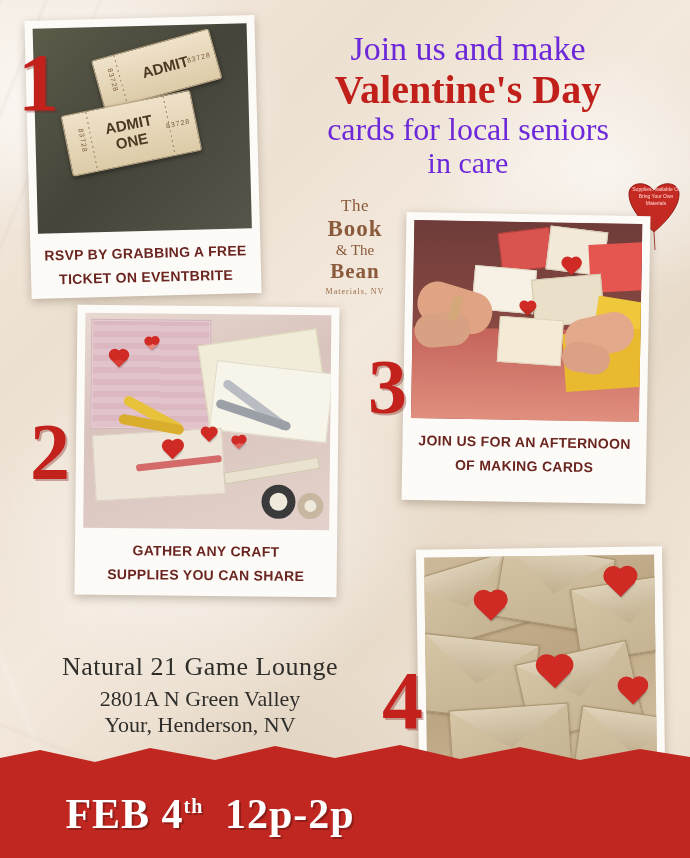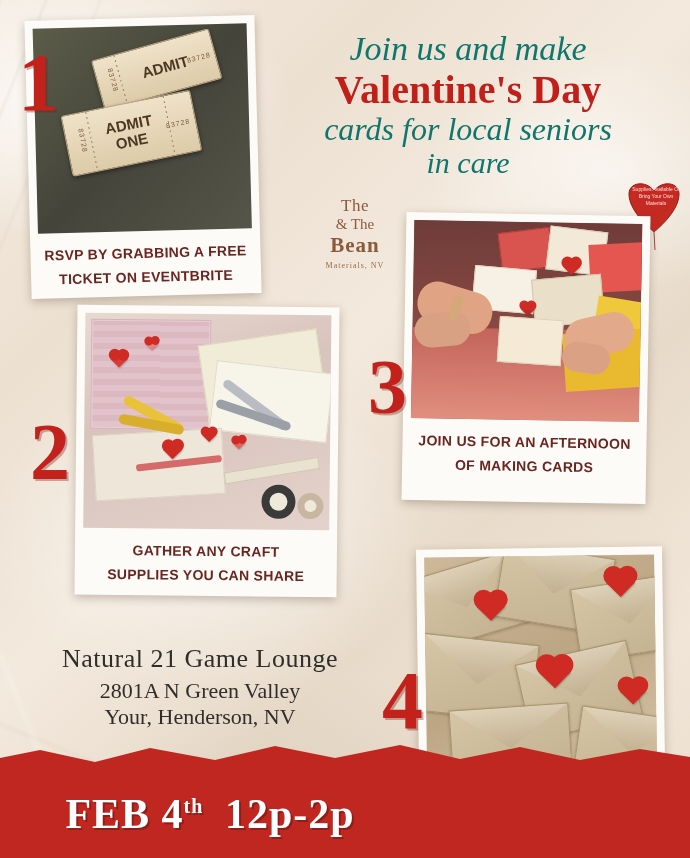--- a/index.html
+++ b/index.html
@@ -107,23 +107,22 @@
     font-weight: bold;
     color: #c3211c;
     text-shadow: 2px 2px 0 rgba(120,25,20,.35);
     line-height: 1;
   }
 
   
   .headline { position:absolute; text-align:center; }
   .hl-1, .hl-3, .hl-4 {
     font-family: "Liberation Serif", serif;
-    color: #0f766e;
+    color: #6d28d9;
     font-weight: normal;
-    font-style: italic;
   }
   .hl-2 {
     font-family: "Liberation Serif", serif;
     color: #c01f1a;
     font-weight: bold;
   }
 
   
   .logo { position:absolute; text-align:center; color:#8a5a3b; font-family:"Liberation Serif", serif; }
   .logo .l1 { font-size: 17px; letter-spacing:.5px; }
@@ -134,20 +133,21 @@
 
   
   .hang-heart { position:absolute; }
 
   
   .addr {
     position:absolute;
     text-align:center;
     color:#2f2e2b;
     font-family:"Liberation Serif", serif;
+    margin-top:8px;
   }
   .addr .a1 { font-size: 26px; letter-spacing:.5px; }
   .addr .a2 { font-size: 22px; line-height:1.18; }
 
   
   .banner {
     position:absolute; left:0; right:0; bottom:0; height:118px;
     background:#c02720;
     clip-path: polygon(0 18px, 40px 10px, 95px 22px, 150px 8px, 215px 20px, 275px 6px, 335px 18px, 400px 5px, 460px 19px, 520px 7px, 580px 20px, 640px 9px, 690px 17px, 690px 118px, 0 118px);
   }
@@ -166,20 +166,21 @@
 
 <div class="headline" style="left:258px; top:30px; width:420px;">
   <div class="hl-1" style="font-size:34px;">Join us and make</div>
   <div class="hl-2" style="font-size:40px; margin-top:-2px;">Valentine's Day</div>
   <div class="hl-3" style="font-size:32px; margin-top:-2px;">cards for local seniors</div>
   <div class="hl-4" style="font-size:30px; margin-top:-2px;">in care</div>
 </div>
 
 <div class="logo" style="left:300px; top:196px; width:110px;">
   <div class="l1">The</div>
+  <div class="l2">Book</div>
   <div class="l3">&amp; The</div>
   <div class="l4">Bean</div>
   <div class="l5">Materials, NV</div>
 </div>
 
 <div class="hang-heart" style="left:624px; top:178px; width:66px; height:90px;">
   <svg width="66" height="90" viewBox="0 0 66 90">
     <path d="M5 16 C5 4, 22 2, 30 13 C38 2, 55 4, 55 16 C55 34, 32 52, 30 54 C28 52, 5 34, 5 16 Z" fill="#c42a22" stroke="#8e1a14" stroke-width="1"></path>
     <line x1="30" y1="54" x2="31" y2="72" stroke="#a8453c" stroke-width="1"></line>
   </svg>

